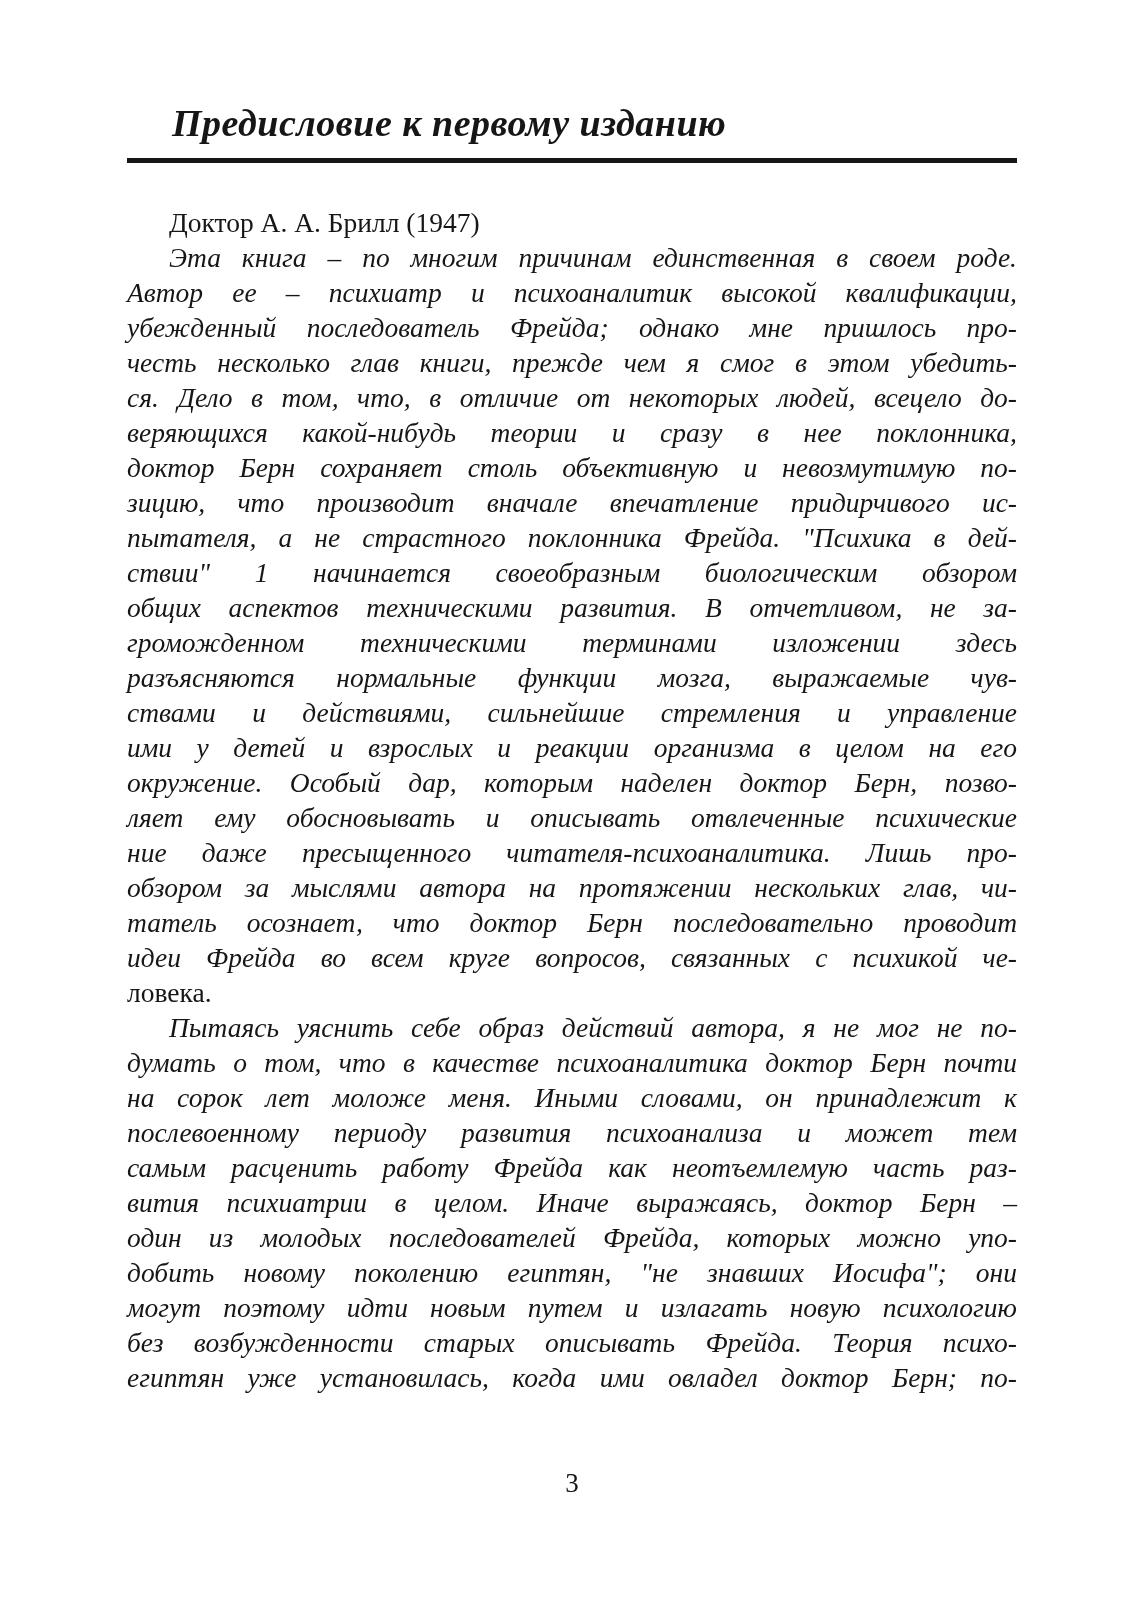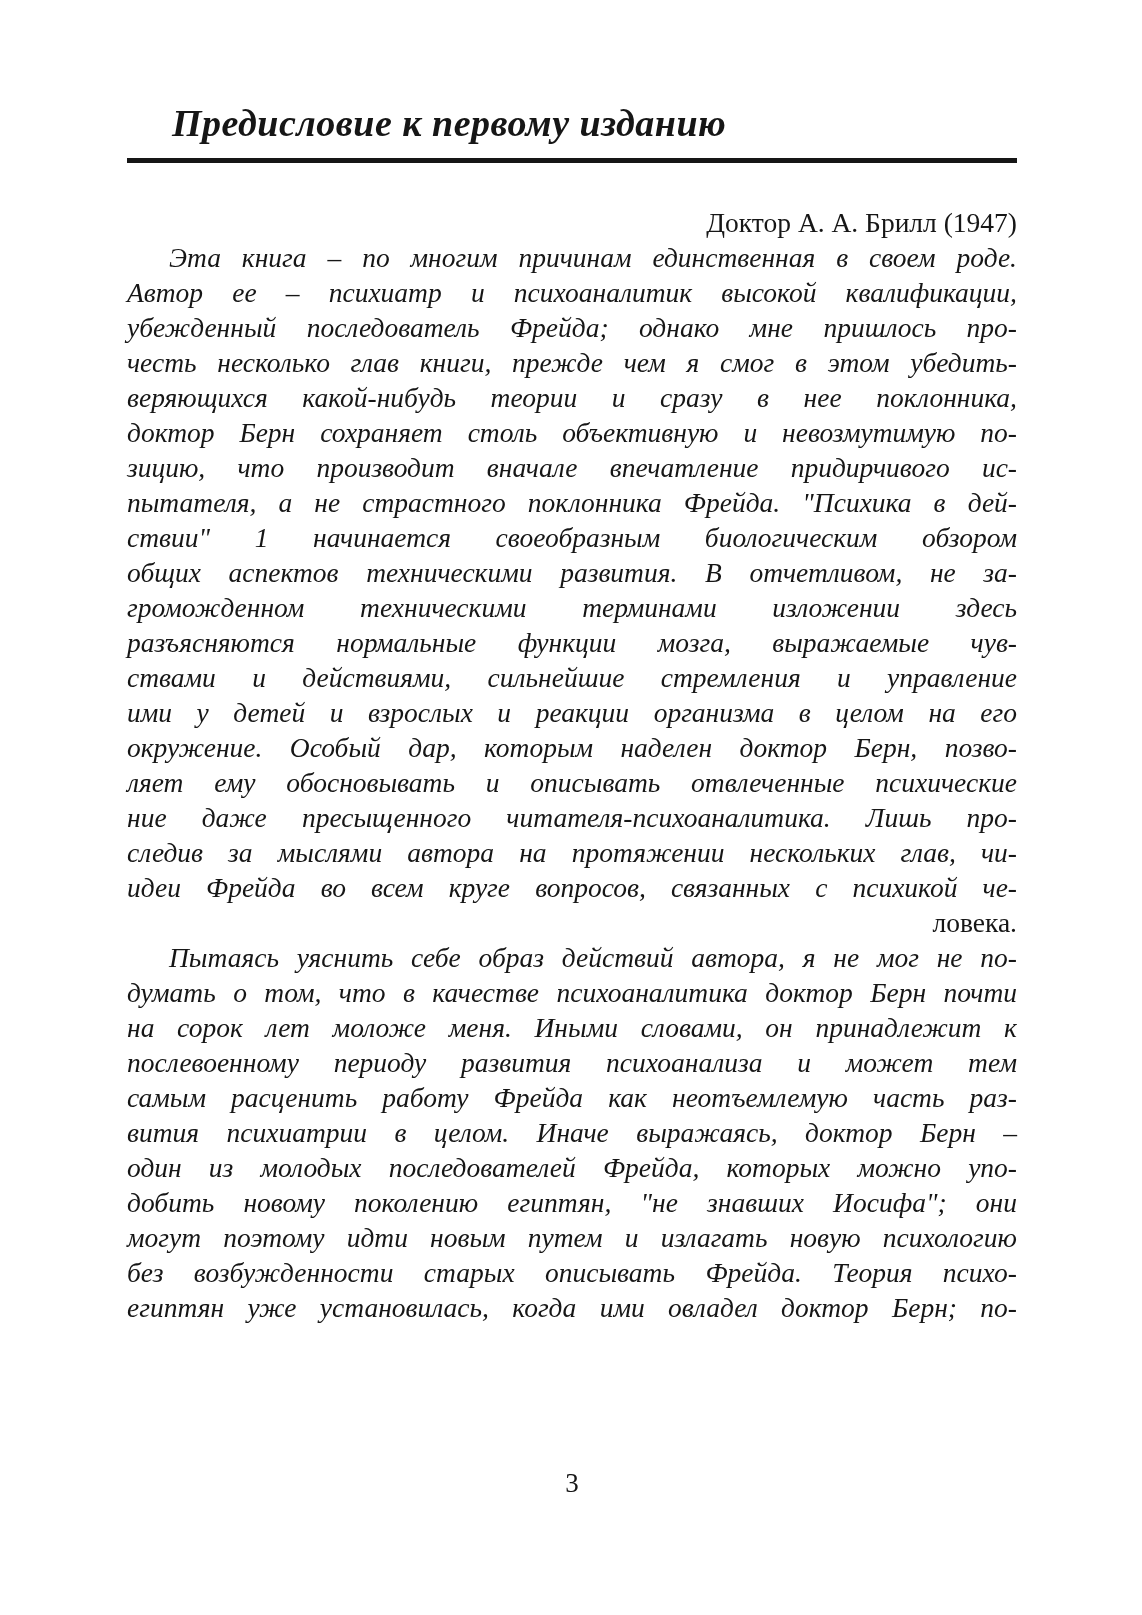--- a/index.html
+++ b/index.html
@@ -25,21 +25,21 @@
     line-height: 46px;
     font-weight: bold;
     font-style: italic;
     letter-spacing: 0.5px;
     border-bottom: 5px solid #161616;
   }
   .paragraph { margin: 0; }
   .line {
     font-size: 27.5px;
     line-height: 35px;
-    text-align: right;
+    text-align: left;
     white-space: normal;
   }
   .just {
     text-align: justify;
     text-align-last: justify;
     font-style: italic;
   }
   .indent { text-indent: 42px; }
   .pagenum {
     position: absolute;
@@ -61,34 +61,36 @@
 
     <div class="paragraph">
       <div class="line indent">Доктор А. А. Брилл (1947)</div>
     </div>
 
     <div class="paragraph">
       <div class="line indent just">Эта книга – по многим причинам единственная в своем роде.</div>
       <div class="line just">Автор ее – психиатр и психоаналитик высокой квалификации,</div>
       <div class="line just">убежденный последователь Фрейда; однако мне пришлось про-</div>
       <div class="line just">честь несколько глав книги, прежде чем я смог в этом убедить-</div>
+      <div class="line just">ся. Дело в том, что, в отличие от некоторых людей, всецело до-</div>
       <div class="line just">веряющихся какой-нибудь теории и сразу в нее поклонника,</div>
       <div class="line just">доктор Берн сохраняет столь объективную и невозмутимую по-</div>
       <div class="line just">зицию, что производит вначале впечатление придирчивого ис-</div>
       <div class="line just">пытателя, а не страстного поклонника Фрейда. "Психика в дей-</div>
       <div class="line just">ствии" 1 начинается своеобразным биологическим обзором</div>
       <div class="line just">общих аспектов техническими развития. В отчетливом, не за-</div>
       <div class="line just">громожденном техническими терминами изложении здесь</div>
       <div class="line just">разъясняются нормальные функции мозга, выражаемые чув-</div>
       <div class="line just">ствами и действиями, сильнейшие стремления и управление</div>
       <div class="line just">ими у детей и взрослых и реакции организма в целом на его</div>
       <div class="line just">окружение. Особый дар, которым наделен доктор Берн, позво-</div>
       <div class="line just">ляет ему обосновывать и описывать отвлеченные психические</div>
       <div class="line just">ние даже пресыщенного читателя-психоаналитика. Лишь про-</div>
-      <div class="line just">следив за мыслями автора на протяжении нескольких глав, чи-</div>
+      <div class="line just">обзором за мыслями автора на протяжении нескольких глав, чи-</div>
+      <div class="line just">татель осознает, что доктор Берн последовательно проводит</div>
       <div class="line just">идеи Фрейда во всем круге вопросов, связанных с психикой че-</div>
       <div class="line">ловека.</div>
     </div>
 
     <div class="paragraph">
       <div class="line indent just">Пытаясь уяснить себе образ действий автора, я не мог не по-</div>
       <div class="line just">думать о том, что в качестве психоаналитика доктор Берн почти</div>
       <div class="line just">на сорок лет моложе меня. Иными словами, он принадлежит к</div>
       <div class="line just">послевоенному периоду развития психоанализа и может тем</div>
       <div class="line just">самым расценить работу Фрейда как неотъемлемую часть раз-</div>

